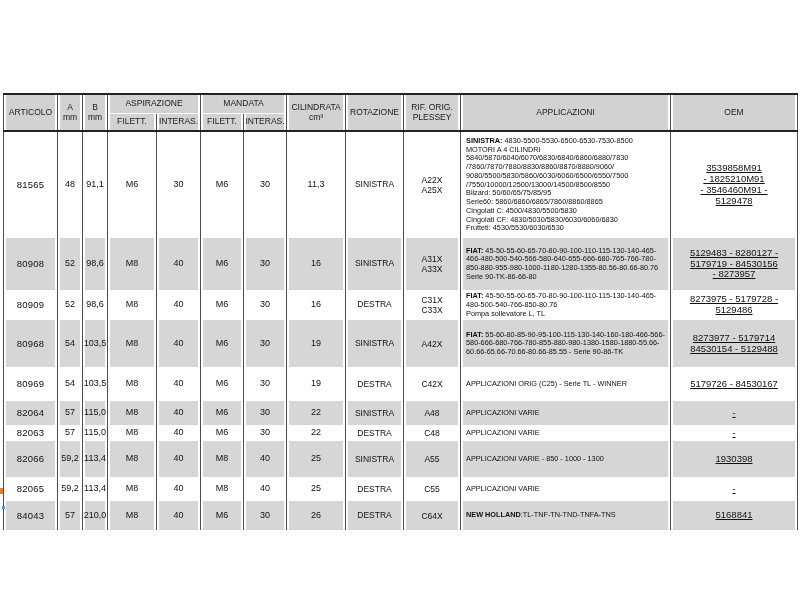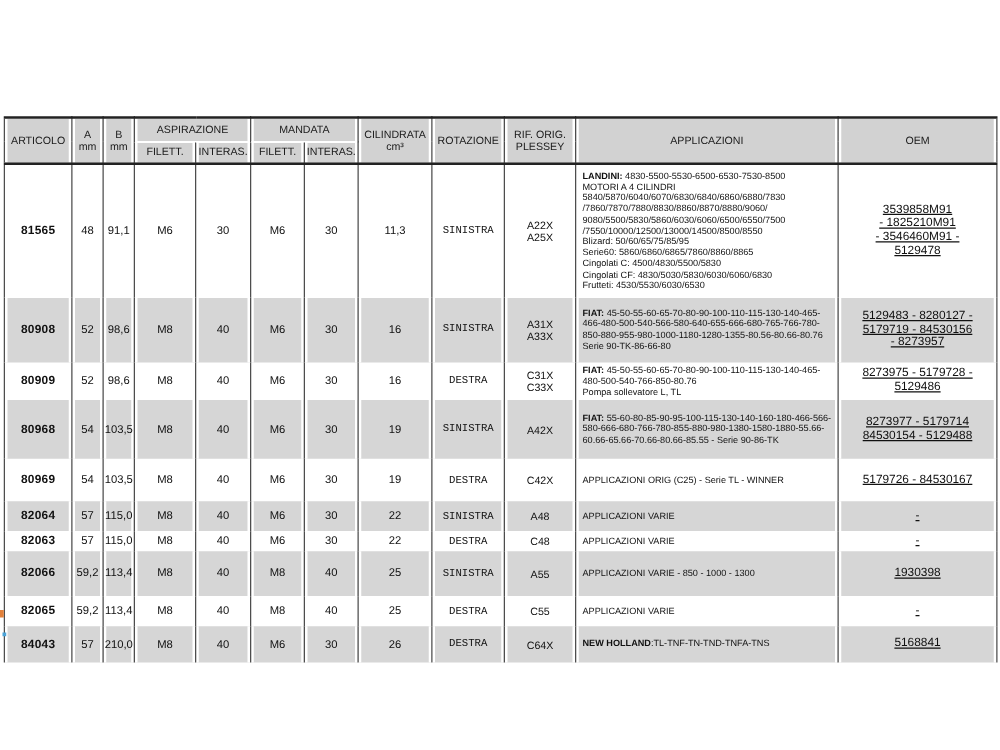--- a/index.html
+++ b/index.html
@@ -33,22 +33,22 @@
     background: #d2d2d2;
     font-weight: 400;
     font-size: 8.5px;
     line-height: 1.15;
     white-space: pre-line;
     color: #1a1a1a;
   }
   tr.hdr-sub th { border-top: 1px solid #ffffff; }
   tbody tr.band td { background: #d6d6d6; }
   td { font-size: 9px; line-height: 1.1; }
-  td.c-art { font-weight: 700; font-size: 9.5px; letter-spacing: 0.2px; }
-  td.c-rot { font-size: 8.5px; font-family: Liberation Mono, monospace; }
+  td.c-art { font-weight: 400; font-size: 9.5px; letter-spacing: 0.2px; }
+  td.c-rot { font-size: 8.5px; }
   td.c-ples { font-size: 8.5px; white-space: pre-line; line-height: 1.2; margin-top: 36px; }
   td.c-app {
     text-align: left;
     padding: 2px 4px 2px 5px;
     font-size: 7.3px;
     line-height: 1.2;
     white-space: pre-line;
   }
   td.c-app .brand { font-weight: 700; }
   td.c-oem { font-size: 9.5px; white-space: pre-line; line-height: 1.15; text-decoration: underline; }
@@ -113,21 +113,21 @@
         <td>48</td>
         <td>91,1</td>
         <td>M6</td>
         <td>30</td>
         <td>M6</td>
         <td>30</td>
         <td>11,3</td>
         <td class="c-rot">SINISTRA</td>
         <td class="c-ples">A22X
 A25X</td>
-        <td class="c-app"><span class="brand">LANDINI:</span><span> 4830-5500-5530-6500-6530-7530-8500
+        <td class="c-app"><span class="brand">SINISTRA:</span><span> 4830-5500-5530-6500-6530-7530-8500
 MOTORI A 4 CILINDRI
 5840/5870/6040/6070/6830/6840/6860/6880/7830
 /7860/7870/7880/8830/8860/8870/8880/9060/
 9080/5500/5830/5860/6030/6060/6500/6550/7500
 /7550/10000/12500/13000/14500/8500/8550
 Blizard: 50/60/65/75/85/95
 Serie60: 5860/6860/6865/7860/8860/8865
 Cingolati C: 4500/4830/5500/5830
 Cingolati CF: 4830/5030/5830/6030/6060/6830
 Frutteti: 4530/5530/6030/6530</span></td>

